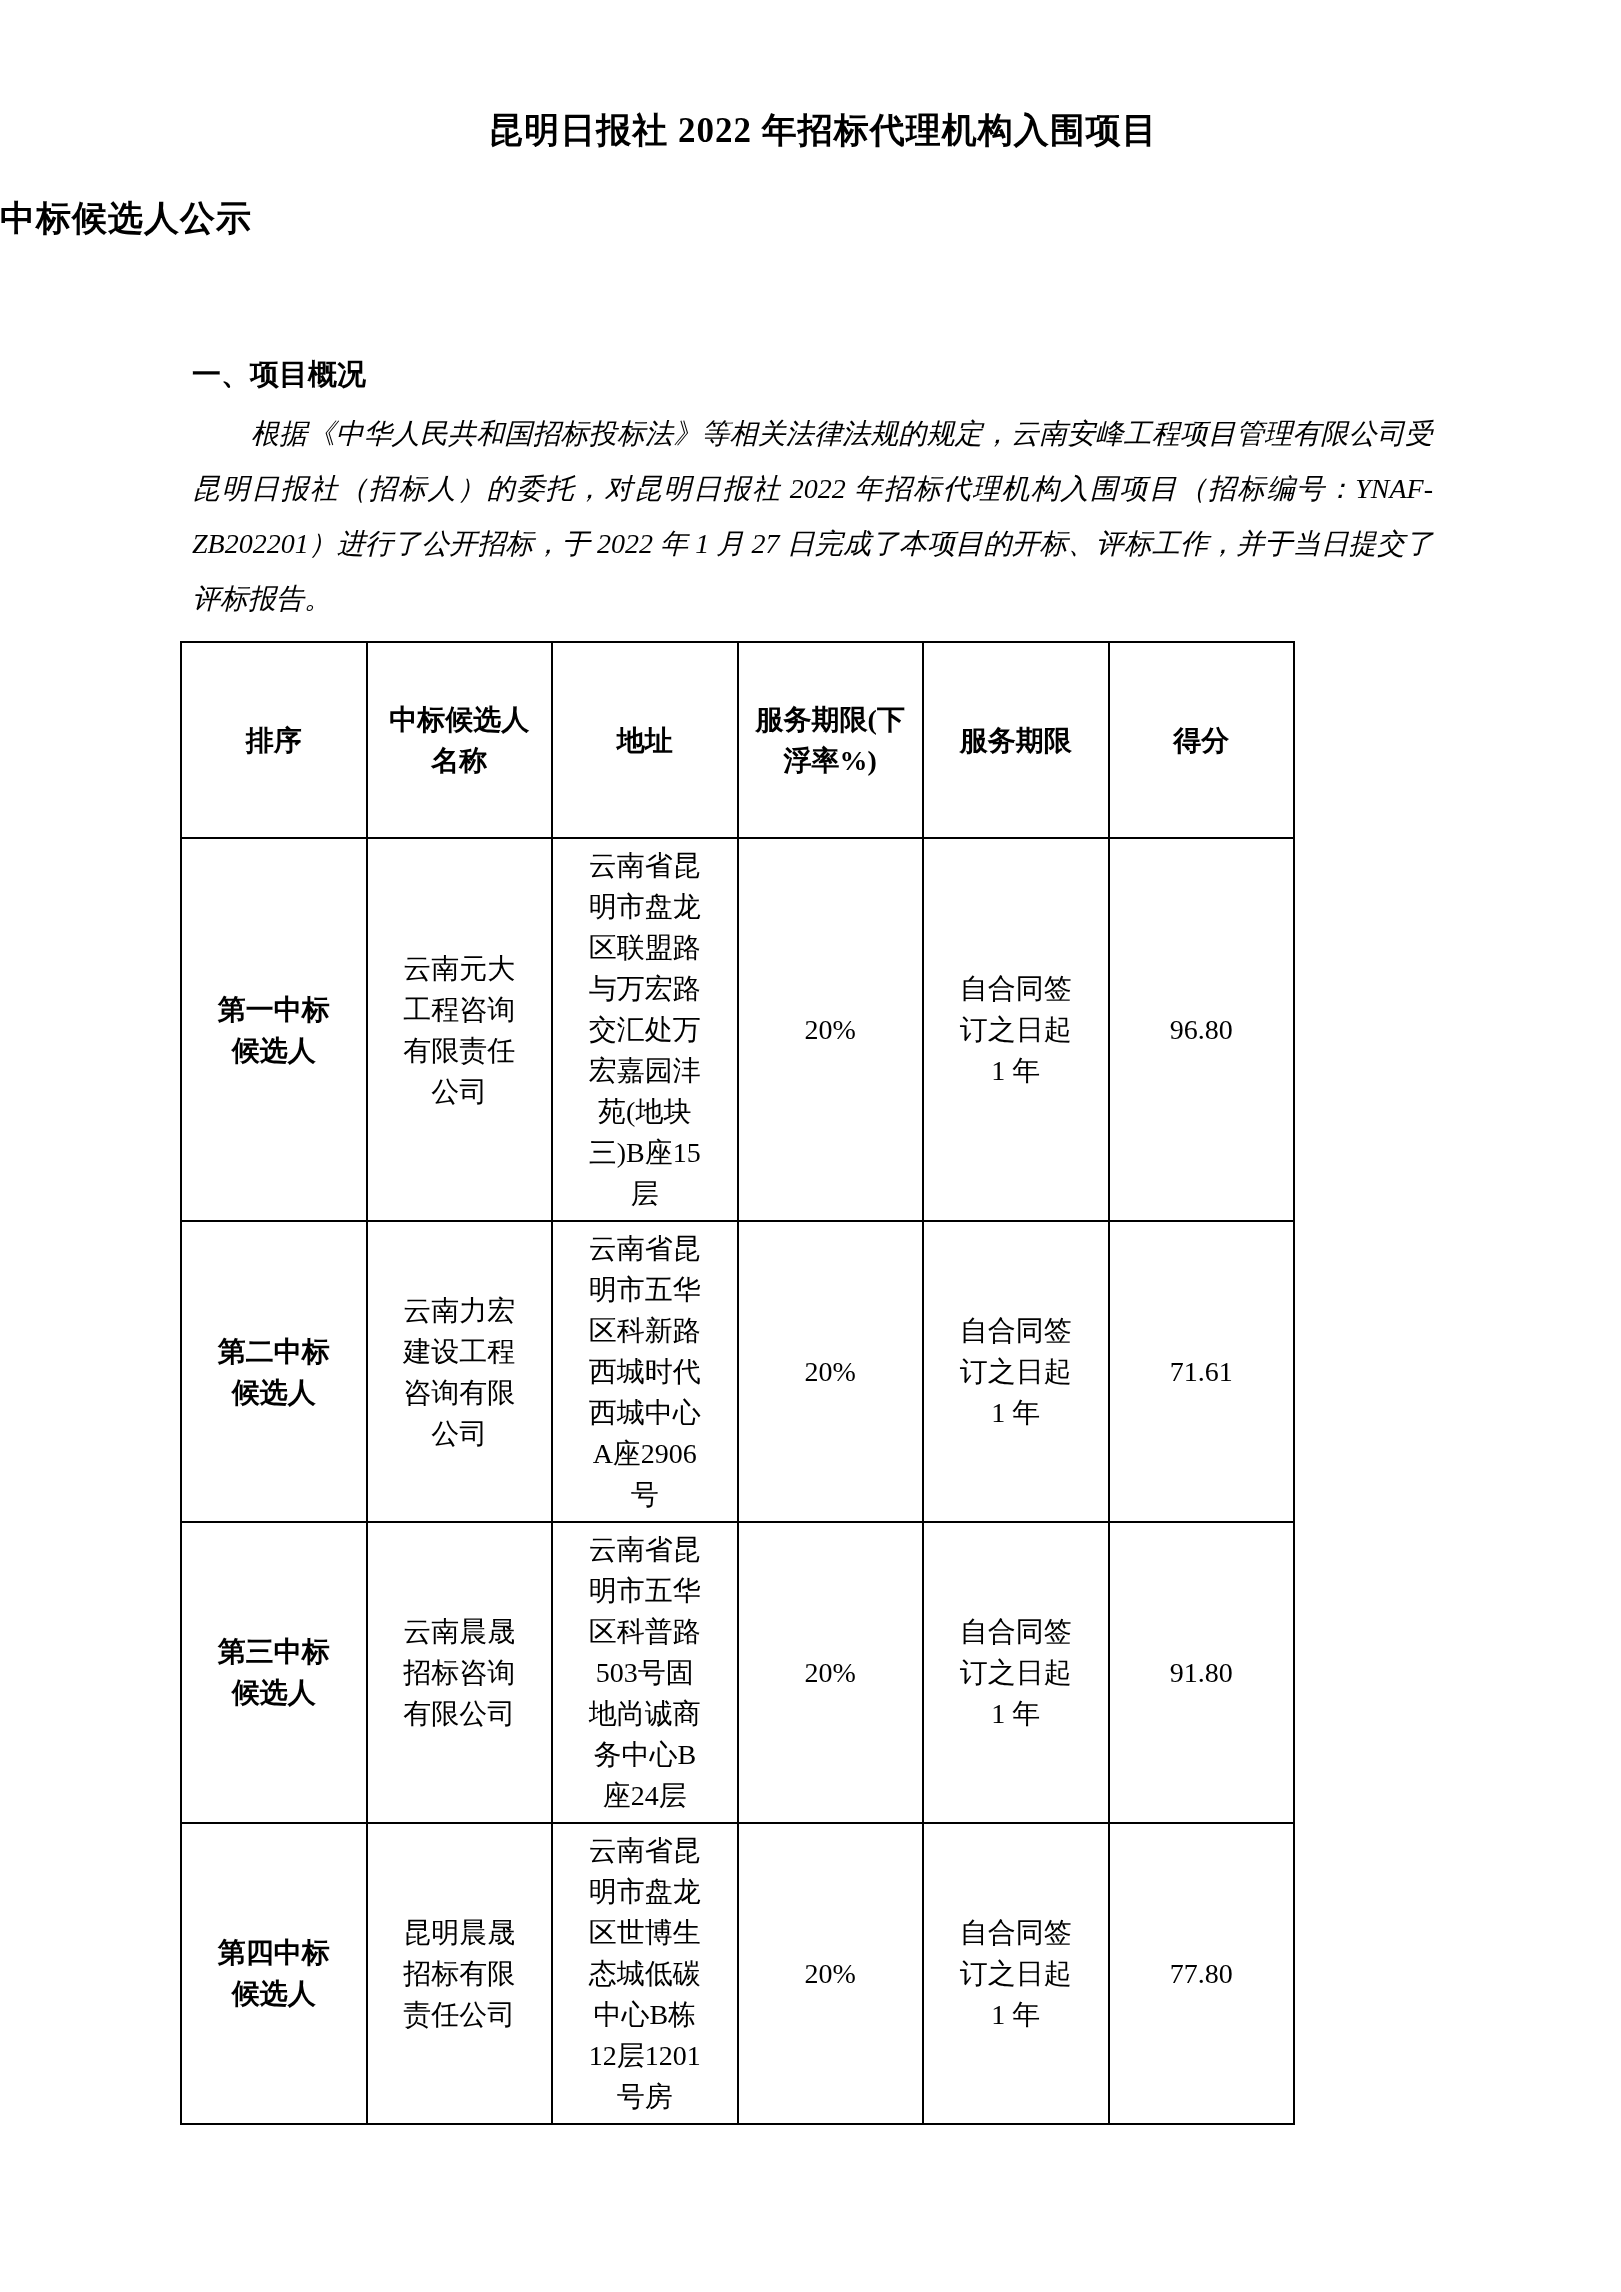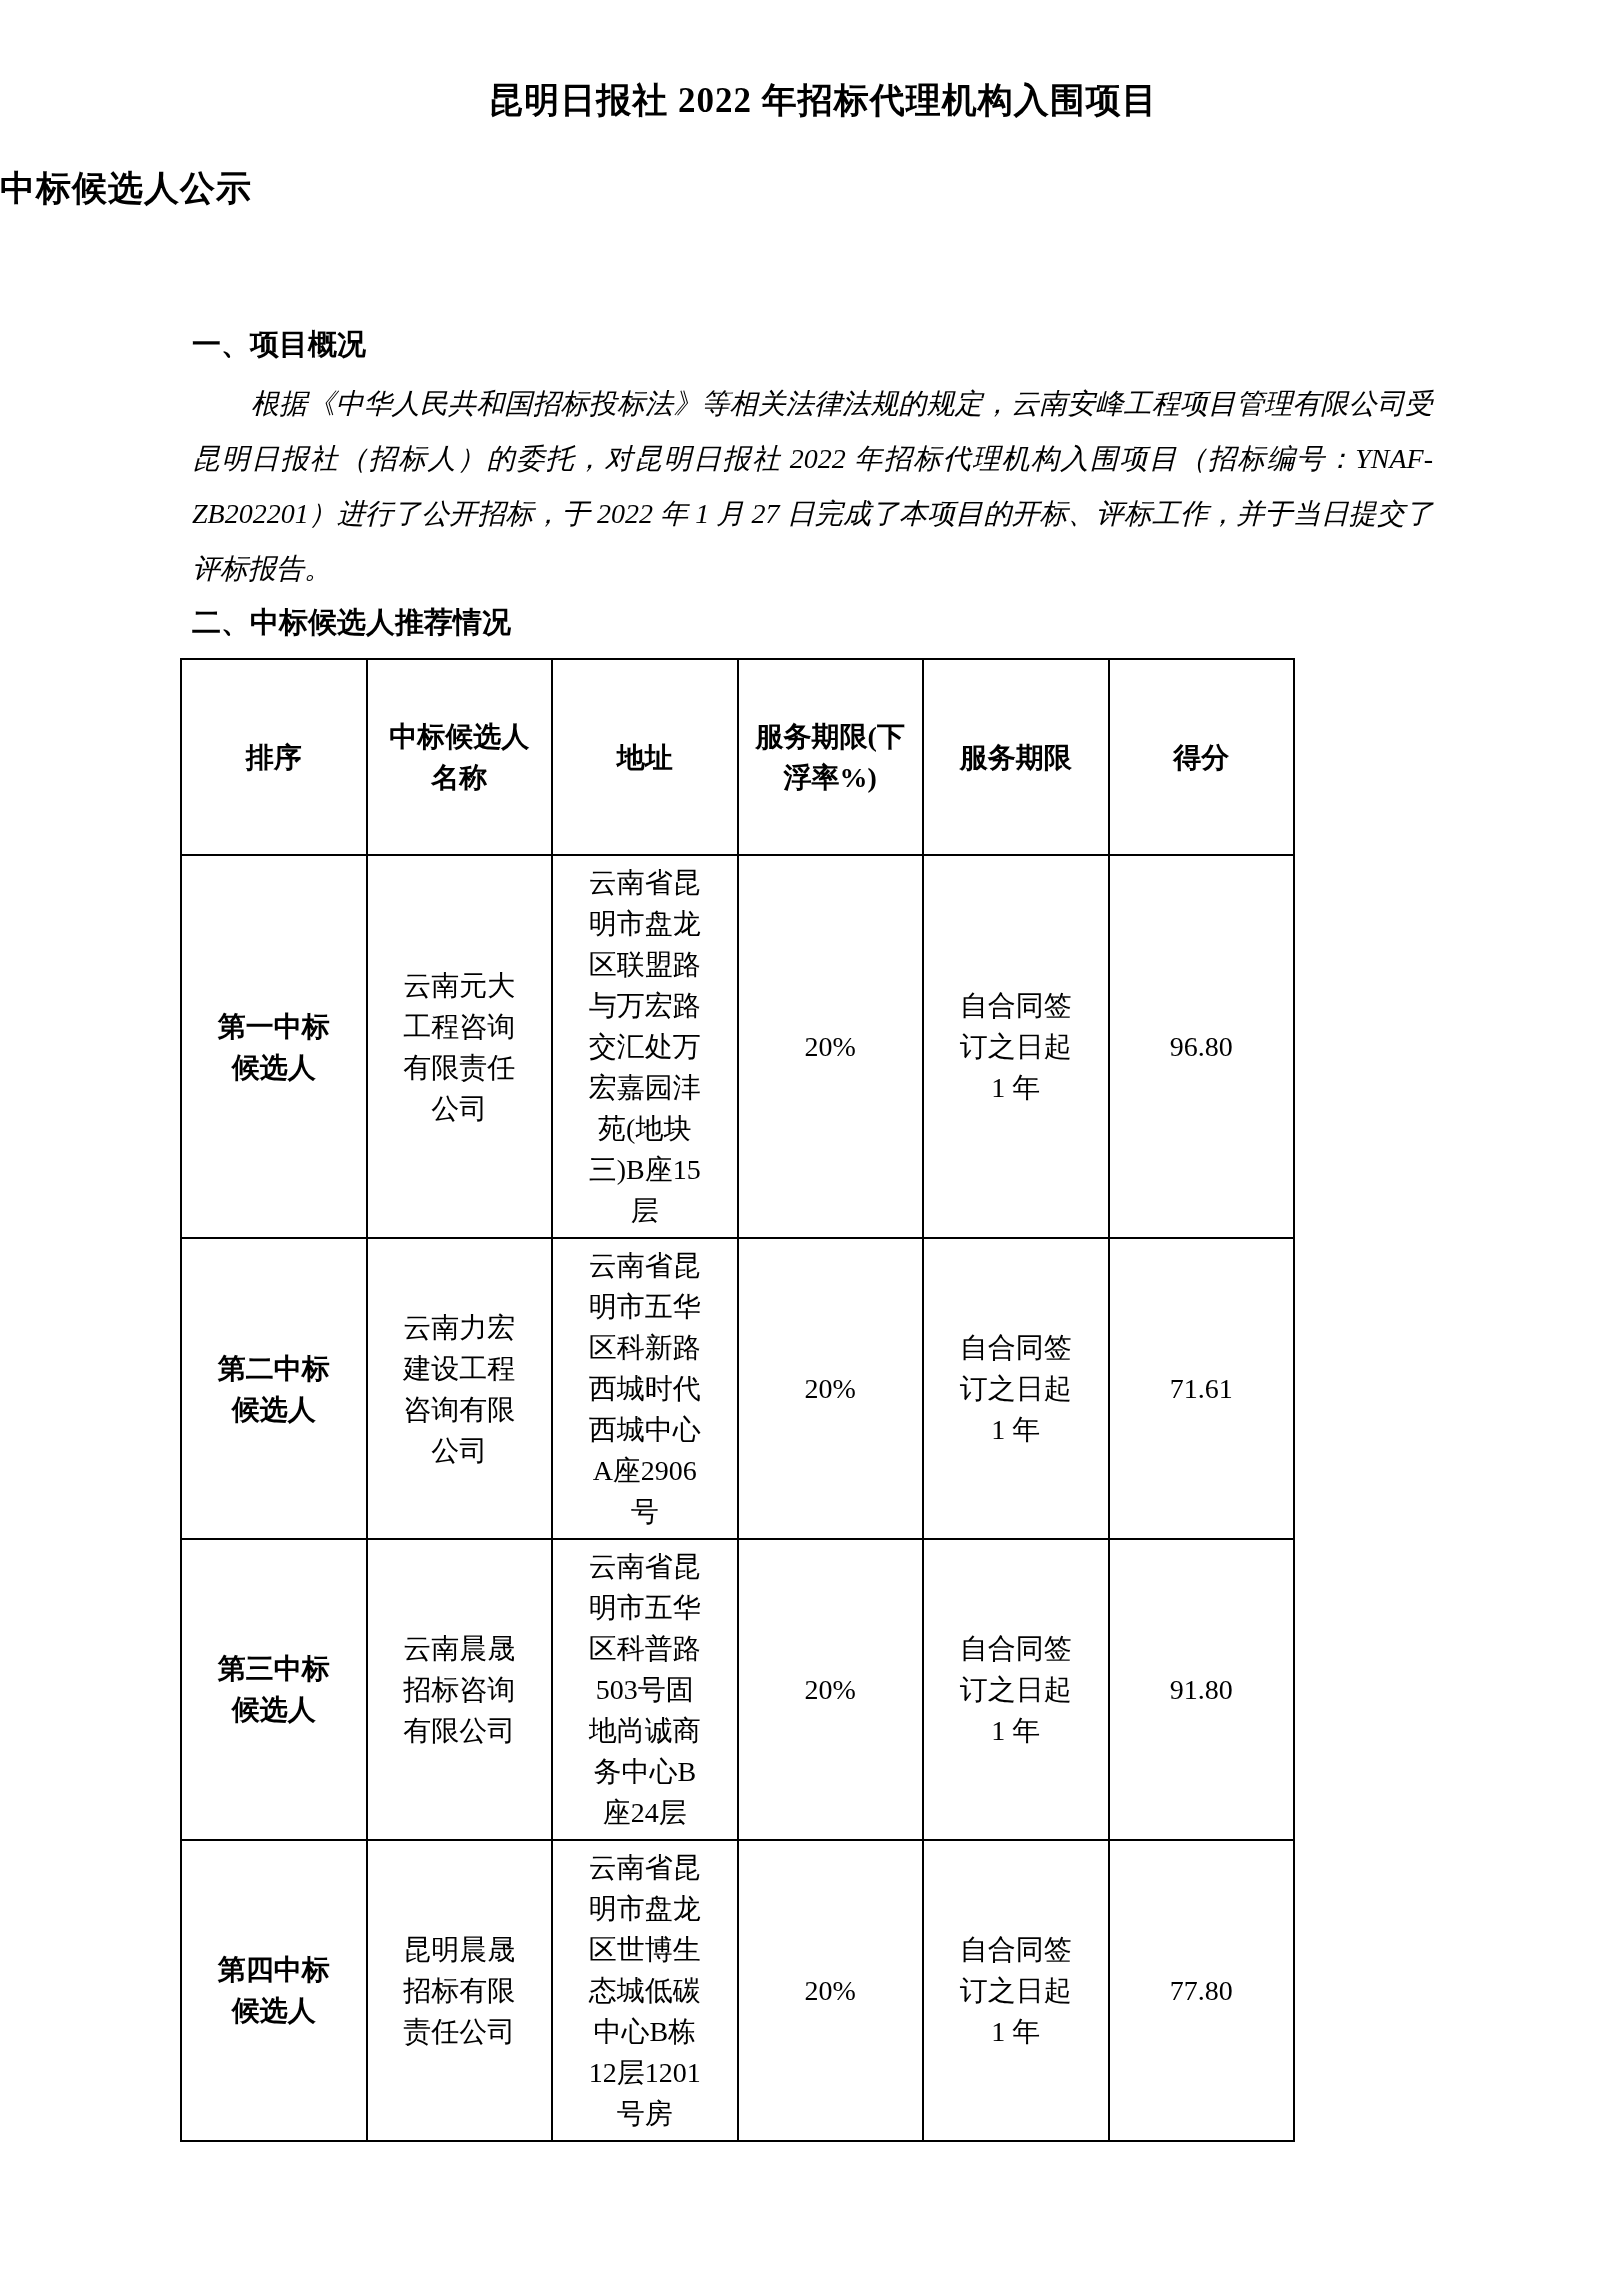--- a/index.html
+++ b/index.html
@@ -8,21 +8,21 @@
     position: relative;
     width: 1621px;
     height: 2293px;
     margin: 0 auto;
     background: #ffffff;
     color: #000000;
     font-family: "Liberation Serif", serif;
     overflow: hidden;
   }
   .doc-title-1 {
-    padding-top: 78px;
+    padding-top: 108px;
     text-align: center;
     font-size: 35px;
     font-weight: 700;
     line-height: 45px;
     letter-spacing: 1px;
     margin-left: 25px;
   }
   .doc-title-2 {
     margin-top: 43px;
     font-size: 35px;
@@ -83,21 +83,20 @@
 <body>
 
 <div class="page">
 
   <div class="doc-title-1">昆明日报社 2022 年招标代理机构入围项目</div>
   <div class="doc-title-2">中标候选人公示</div>
 
   <div class="sec-heading-1">一、项目概况</div>
   <div class="body-para">根据《中华人民共和国招标投标法》等相关法律法规的规定，云南安峰工程项目管理有限公司受昆明日报社（招标人）的委托，对昆明日报社 2022 年招标代理机构入围项目（招标编号：YNAF-ZB202201）进行了公开招标，于 2022 年 1 月 27 日完成了本项目的开标、评标工作，并于当日提交了评标报告。</div>
 
-  <div class="sec-heading-2">二、中标候选人推荐情况</div>
 
   <table class="candidates">
     <thead>
       <tr class="hdr-row">
         <th>排序</th>
         <th>中标候选人
 名称</th>
         <th>地址</th>
         <th>服务期限(下
 浮率%)</th>

